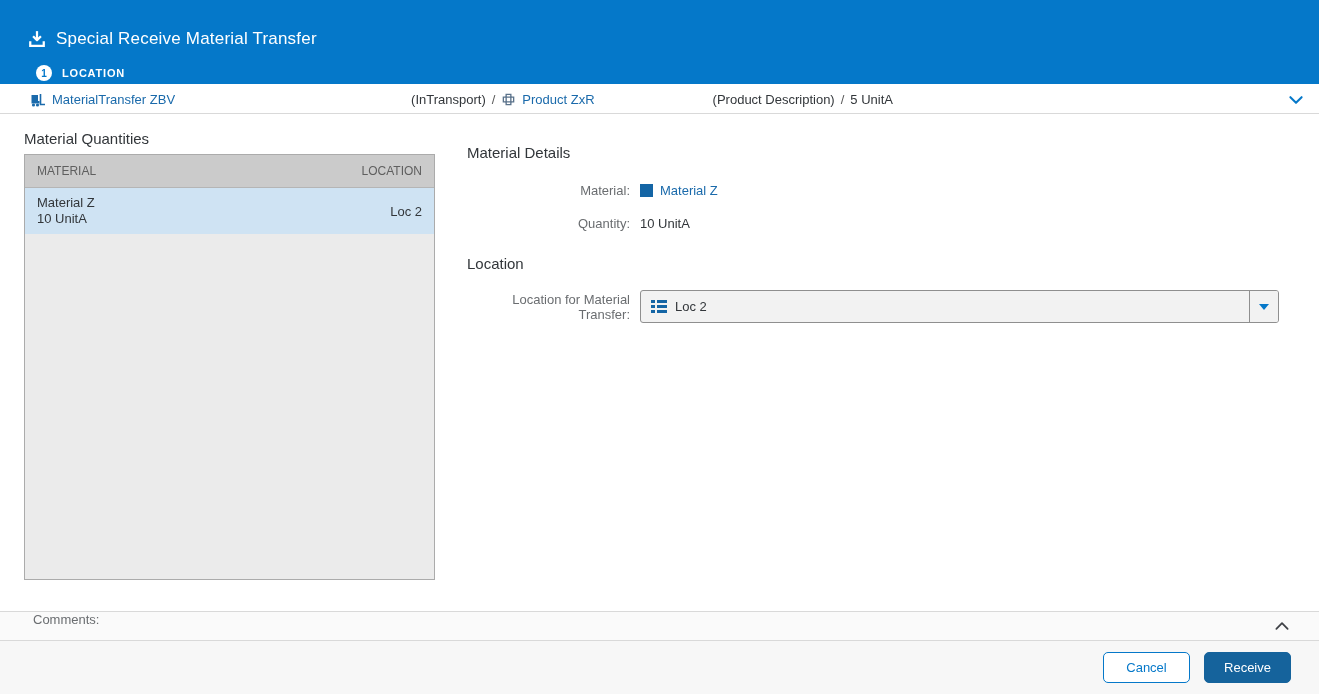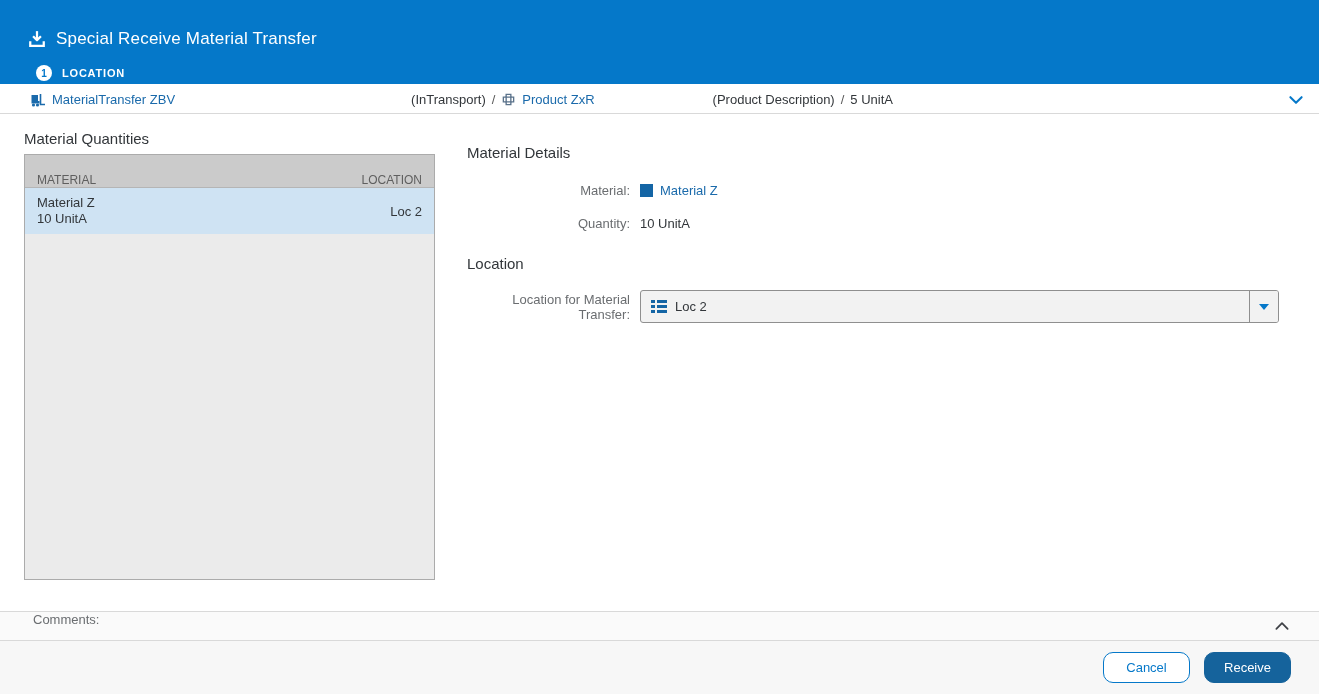--- a/index.html
+++ b/index.html
@@ -24,21 +24,21 @@
   .crumb .sep { color:#5b5b5b; padding:0 6px; }
   .sp1 { width:236px; } .sp2 { width:118px; }
   .crumb-chevron { margin-left:auto; display:flex; align-items:center; cursor:pointer; }
 
   
   .main { flex:1 1 auto; display:flex; background:#fff; overflow:hidden; }
   .left-col { width:435px; flex:0 0 auto; padding:16px 0 0 24px; }
   .panel-title { font-size:15px; color:#32363a; margin-bottom:7px; }
   .mtable { width:411px; height:426px; border:1px solid #ababab; background:#ebebeb;
     display:flex; flex-direction:column; }
-  .mtable-head { background:#cbcbcb; height:33px; display:flex; align-items:flex-end;
+  .mtable-head { background:#cbcbcb; height:33px; display:flex; align-items:center;
     justify-content:space-between; padding:0 12px; color:#5f5f5f; font-size:12px;
     border-bottom:1px solid #b5b5b5; }
   .mrow { background:var(--selected-row); min-height:46px; display:flex; align-items:center;
     justify-content:space-between; padding:5px 12px; cursor:pointer; }
   .mrow .cellA { line-height:16px; }
   .mrow .cellB { color:#32363a; }
 
   .right-col { flex:1 1 auto; padding:30px 40px 0 32px; }
   .section-title { font-size:15px; color:#32363a; margin-bottom:22px; }
   .form-row { display:flex; align-items:center; margin-bottom:18px; }
@@ -54,21 +54,21 @@
   .tri-down { width:0; height:0; border-left:5px solid transparent; border-right:5px solid transparent;
     border-top:6px solid var(--header-blue); }
 
   
   .comments { flex:0 0 auto; height:30px; background:#fafafa; border-top:1px solid #d9d9d9;
     border-bottom:1px solid #d9d9d9; display:flex; padding:0 28px 0 33px;
     color:#6a6d70; cursor:pointer; }
   .comments .up { margin-left:auto; display:flex; align-items:center; }
   .footer { flex:0 0 auto; height:53px; background:#f7f7f7; display:flex; align-items:center;
     justify-content:flex-end; gap:14px; padding-right:28px; }
-  .btn { height:31px; min-width:87px; padding:0 18px; border-radius:10px; font-size:13px;
+  .btn { height:31px; min-width:87px; padding:0 18px; border-radius:5px; font-size:13px;
     display:flex; align-items:center; justify-content:center; cursor:pointer;
     font-family:inherit; }
   .btn-cancel { background:#fff; border:1px solid var(--header-blue); color:var(--header-blue); }
   .btn-receive { background:var(--receive-blue); border:1px solid var(--receive-blue); color:#fff; }
 
   svg { display:block; }
 </style>
 </head>
 <body>
 

